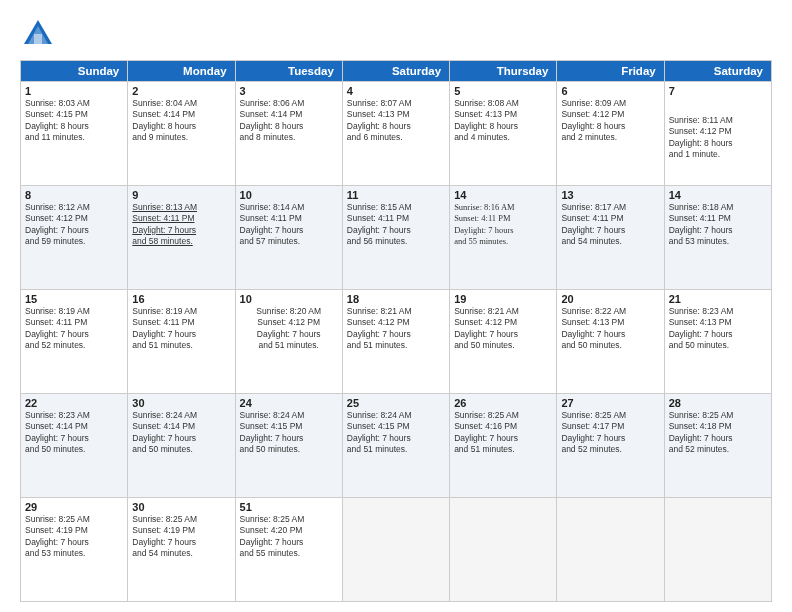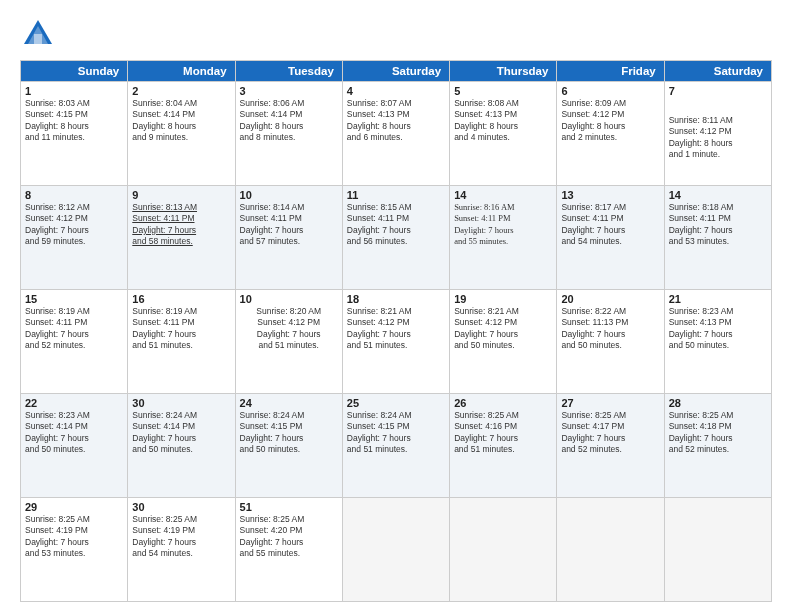--- a/index.html
+++ b/index.html
@@ -271,21 +271,21 @@
           <td>
             <span class="day-num">19</span>
             <div class="cell-text" style="white-space: pre-line;">Sunrise: 8:21 AM
 Sunset: 4:12 PM
 Daylight: 7 hours
 and 50 minutes.</div>
           </td>
           <td>
             <span class="day-num">20</span>
             <div class="cell-text" style="white-space: pre-line;">Sunrise: 8:22 AM
-Sunset: 11:13 PM
+Sunset: 4:13 PM
 Daylight: 7 hours
 and 50 minutes.</div>
           </td>
           <td>
             <span class="day-num">21</span>
             <div class="cell-text" style="white-space: pre-line;">Sunrise: 8:23 AM
 Sunset: 4:13 PM
 Daylight: 7 hours
 and 50 minutes.</div>
           </td>

